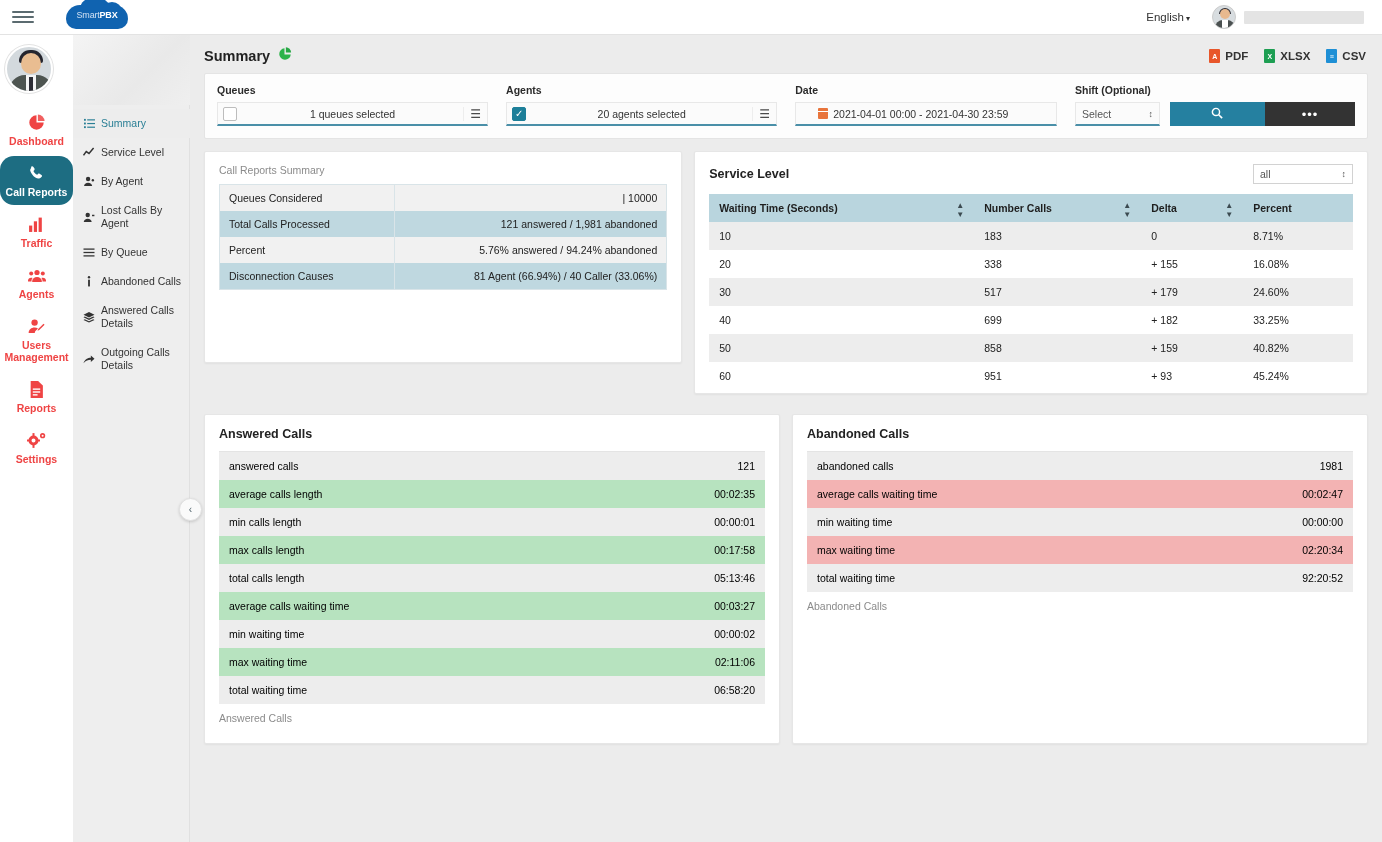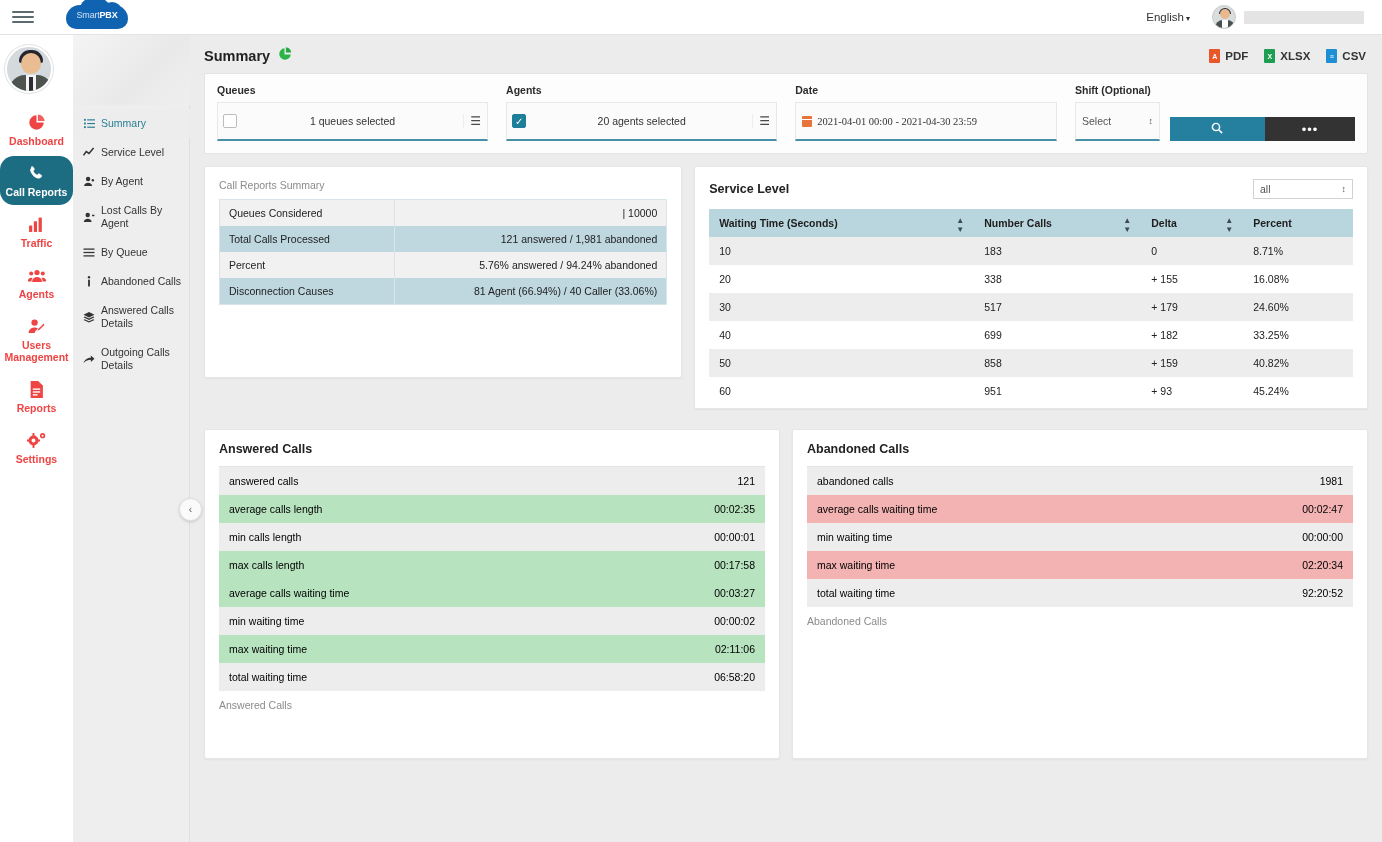--- a/index.html
+++ b/index.html
@@ -119,33 +119,33 @@
     font-size: 7px; color:#fff; font-weight:bold; }
 
   
   .filterbar {
     margin: 0 14px; background: #fdfdfd; border: 1px solid #e4e4e4; border-radius: 2px;
     padding: 10px 12px 12px; display: flex; gap: 18px; align-items: flex-end;
   }
   .fgroup { display: flex; flex-direction: column; }
   .flabel { font-size: 10.5px; font-weight: bold; color: #2b2b2b; margin-bottom: 6px; }
   .fctl {
-    height: 39px; border: 1px solid #e8e8e8; border-bottom: 2px solid #4a8fa8;
+    height: 24px; border: 1px solid #e8e8e8; border-bottom: 2px solid #4a8fa8;
     background: #fbfbfb; display: flex; align-items: center; font-size: 10.5px; color: #333;
   }
   .chk {
     width: 14px; height: 14px; margin: 0 5px; border: 1px solid #bdbdbd; background: #fff; border-radius: 2px;
     flex: 0 0 14px; cursor: pointer;
   }
   .chk.on { background: #1d7f99; border-color: #1d7f99; color: #fff; font-size: 10px;
     display: flex; align-items: center; justify-content: center; }
   .fctl .ftxt { flex: 1; text-align: center; }
   .fctl .fmenu { width: 24px; text-align: center; color: #4a4a4a; font-size: 12px; cursor: pointer;
     border-left: 1px solid #ededed; }
-  .fctl.date { padding-left: 6px; font-family: Liberation Serif, serif; }
+  .fctl.date { padding-left: 22px; }
   .cal-ico { width: 10px; height: 11px; background: #e8743b; border-radius: 1px; position: relative; margin-right: 5px; flex:0 0 10px; }
   .cal-ico:after { content:""; position:absolute; left:0; top:3px; width:10px; height:1px; background:#fff; }
   .fctl.select { padding: 0 6px; justify-content: space-between; width: 85px; color: #555; }
   .btns { display: flex; height: 24px; margin-left: 10px; }
   .btn-search { width: 95px; background: #2580a0; color: #fff; display: flex; align-items: center; justify-content: center; cursor: pointer; }
   .btn-more { width: 90px; background: #333333; color: #fff; display: flex; align-items: center; justify-content: center; cursor: pointer;
     font-size: 13px; letter-spacing: 1px; }
 
   
   .row { display: flex; gap: 12px; margin: 12px 14px 0; }
@@ -605,20 +605,24 @@
             <td class="v">00:02:35</td>
           </tr>
           <tr class="base">
             <td>min calls length</td>
             <td class="v">00:00:01</td>
           </tr>
           <tr class="hi-green">
             <td>max calls length</td>
             <td class="v">00:17:58</td>
           </tr>
+          <tr class="base">
+            <td>total calls length</td>
+            <td class="v">05:13:46</td>
+          </tr>
           <tr class="hi-green">
             <td>average calls waiting time</td>
             <td class="v">00:03:27</td>
           </tr>
           <tr class="base">
             <td>min waiting time</td>
             <td class="v">00:00:02</td>
           </tr>
           <tr class="hi-green">
             <td>max waiting time</td>

